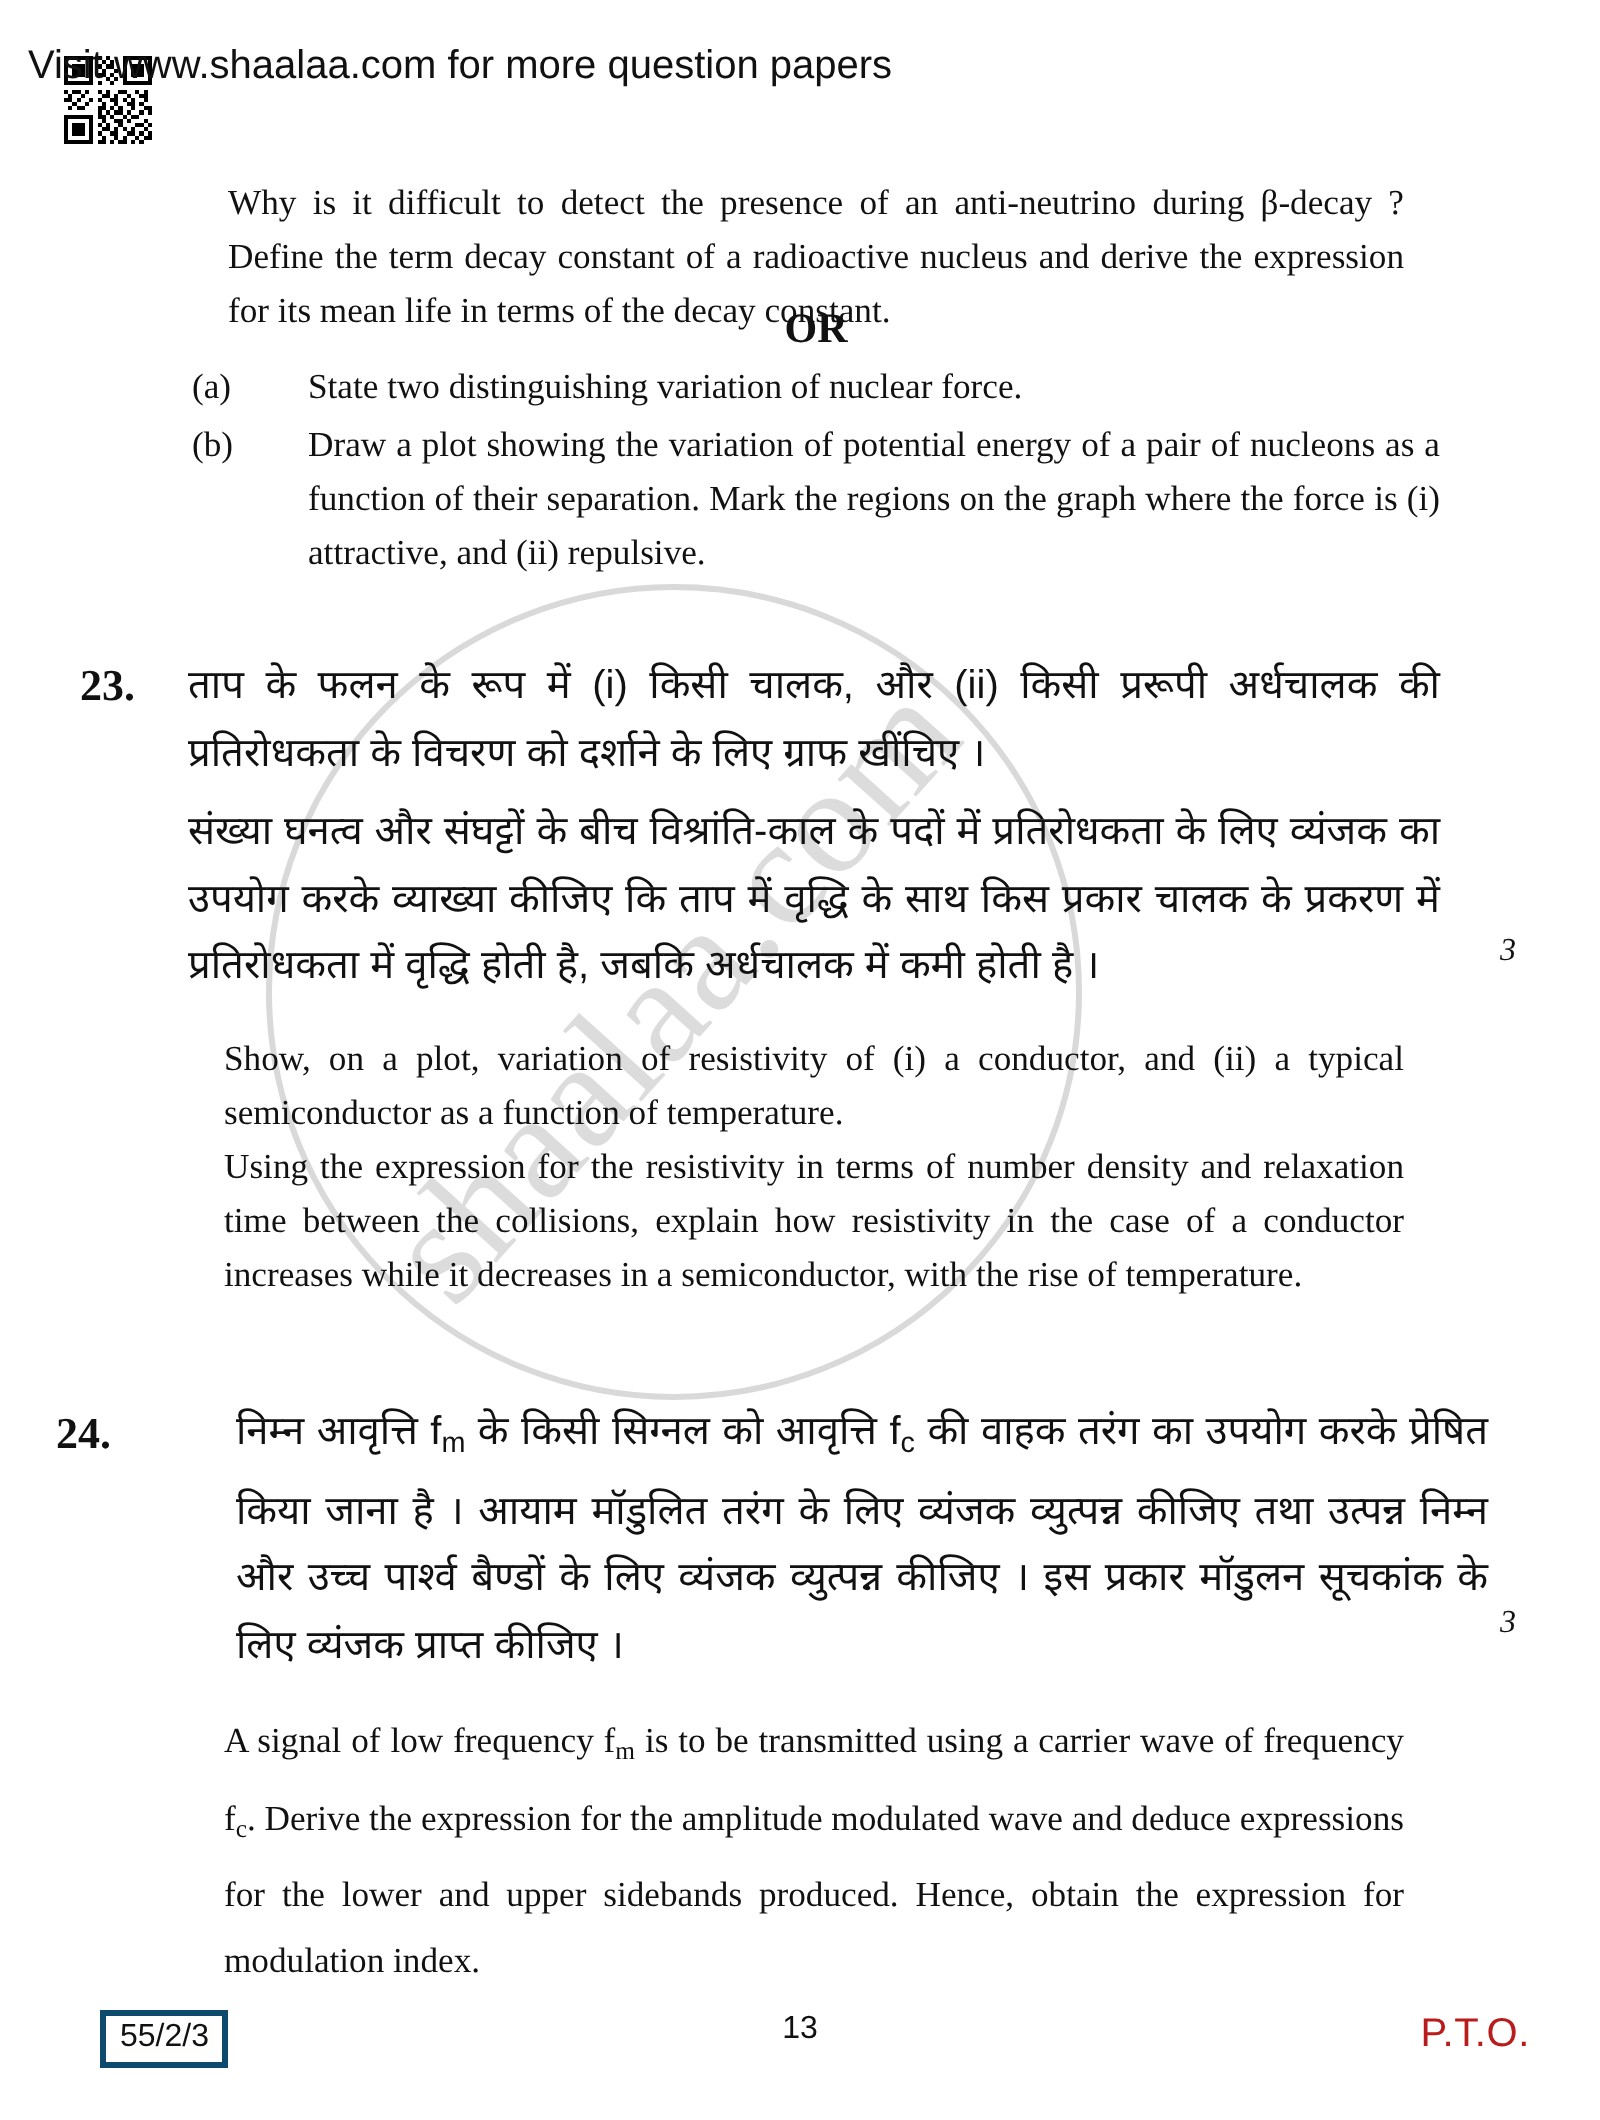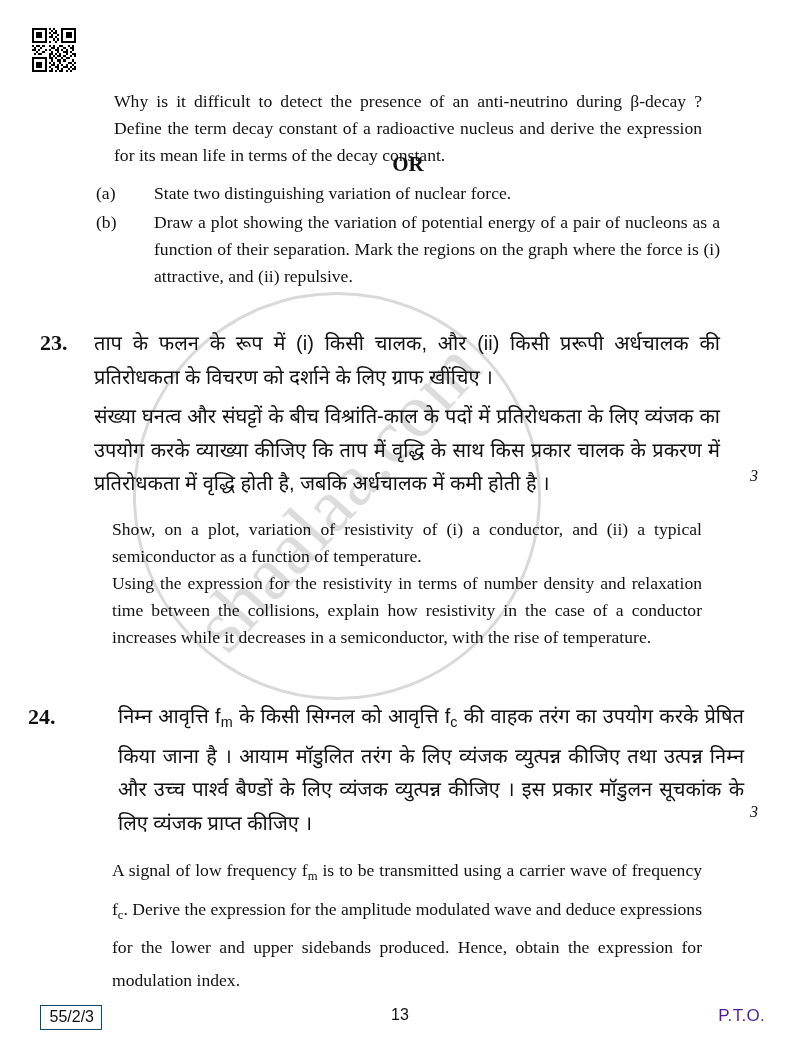--- a/index.html
+++ b/index.html
@@ -150,25 +150,25 @@
   #footer {
     position: absolute;
     left: 0;
     top: 1000px;
     width: 800px;
     height: 60px;
     z-index: 3;
   }
   #paper-code-box {
     position: absolute;
-    left: 40px;
+    left: 50px;
     top: 5px;
     min-width: 62px;
     padding: 2px 7px 3px 7px;
-    border: 1px solid #0c4a6e;
+    border: 3px solid #0c4a6e;
     font-family: "Liberation Sans", "DejaVu Sans", sans-serif;
     font-size: 16px;
     text-align: right;
     color: #111;
     background: transparent;
     box-sizing: border-box;
   }
   #page-number {
     position: absolute;
     left: 0;
@@ -177,22 +177,22 @@
     text-align: center;
     font-family: "Liberation Sans", "DejaVu Sans", sans-serif;
     font-size: 16px;
     color: #111;
   }
   #pto-label {
     position: absolute;
     right: 35px;
     top: 6px;
     font-family: "Liberation Sans", "DejaVu Sans", sans-serif;
-    font-size: 17px;
-    color: #4c1d95;
+    font-size: 20px;
+    color: #b91c1c;
     letter-spacing: 0.3px;
   }
   #site-banner {
     position: absolute;
     left: 14px;
     top: 22px;
     font-family: "Liberation Sans", "DejaVu Sans", sans-serif;
     font-size: 20px;
     color: #111;
     white-space: nowrap;
@@ -377,14 +377,15 @@
     </div>
 
   </div>
 
   <div id="footer">
     <div id="paper-code-box">55/2/3</div>
     <div id="page-number">13</div>
     <div id="pto-label">P.T.O.</div>
   </div>
 
+  <div id="site-banner">Visit www.shaalaa.com for more question papers</div>
 
 </div>
 
 </body></html>

